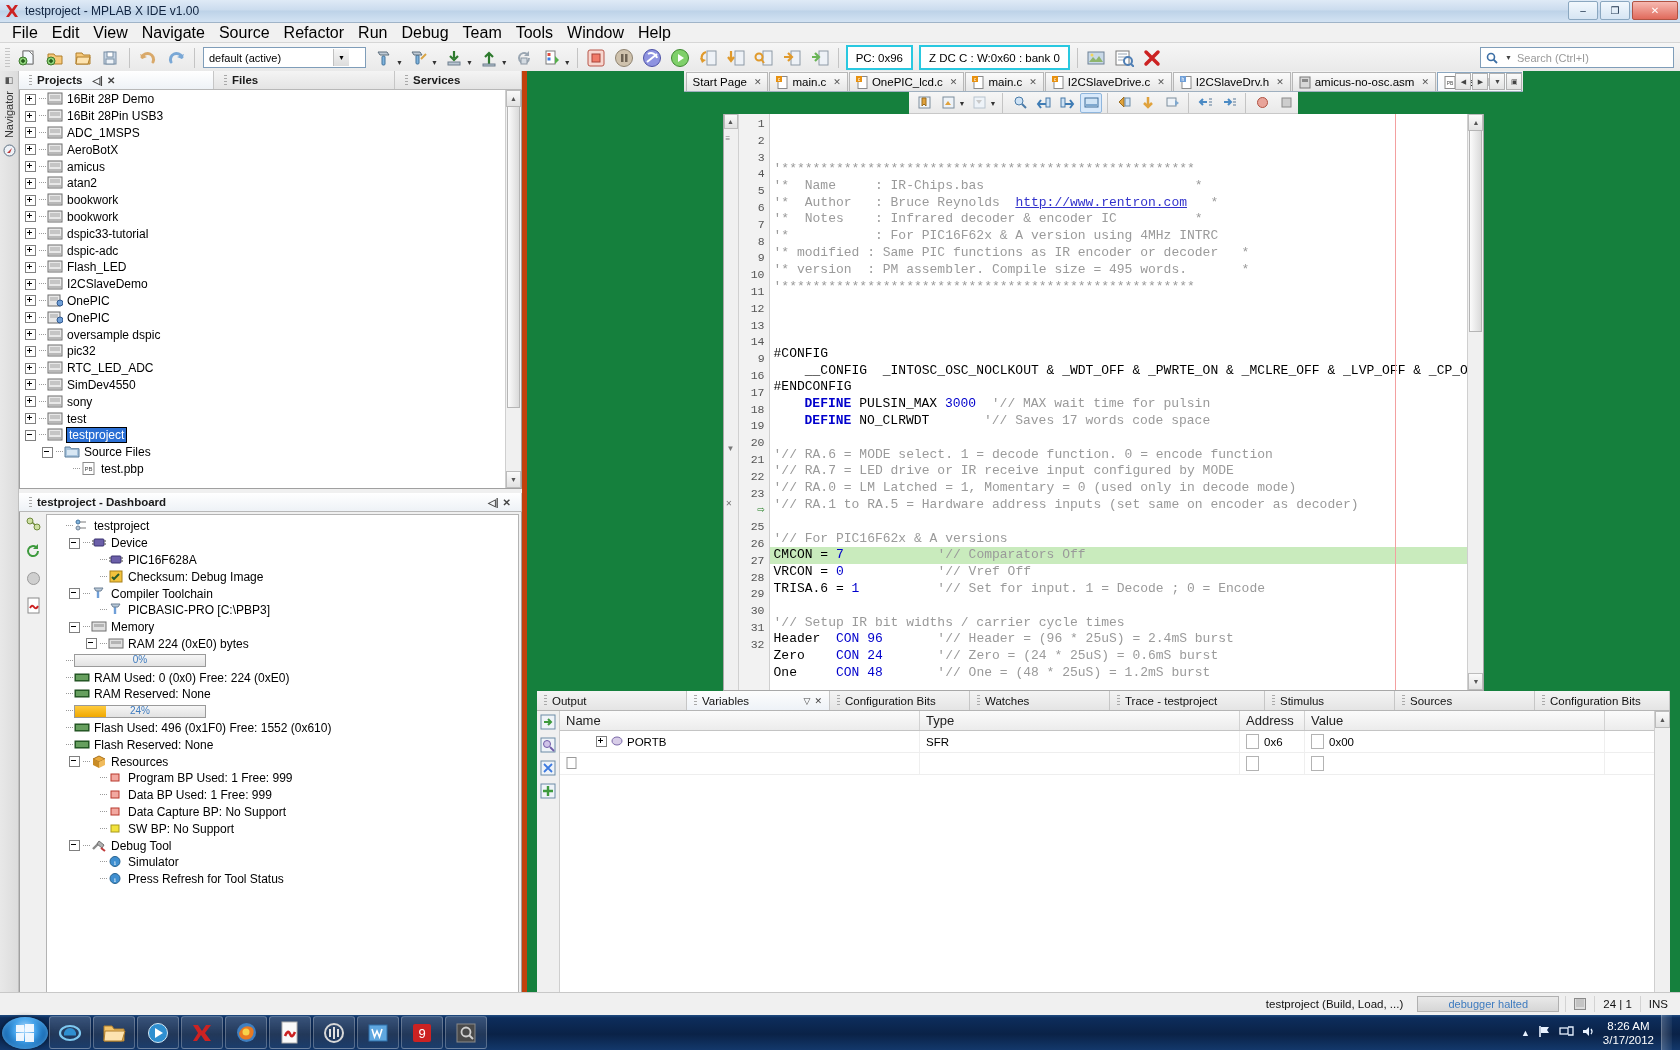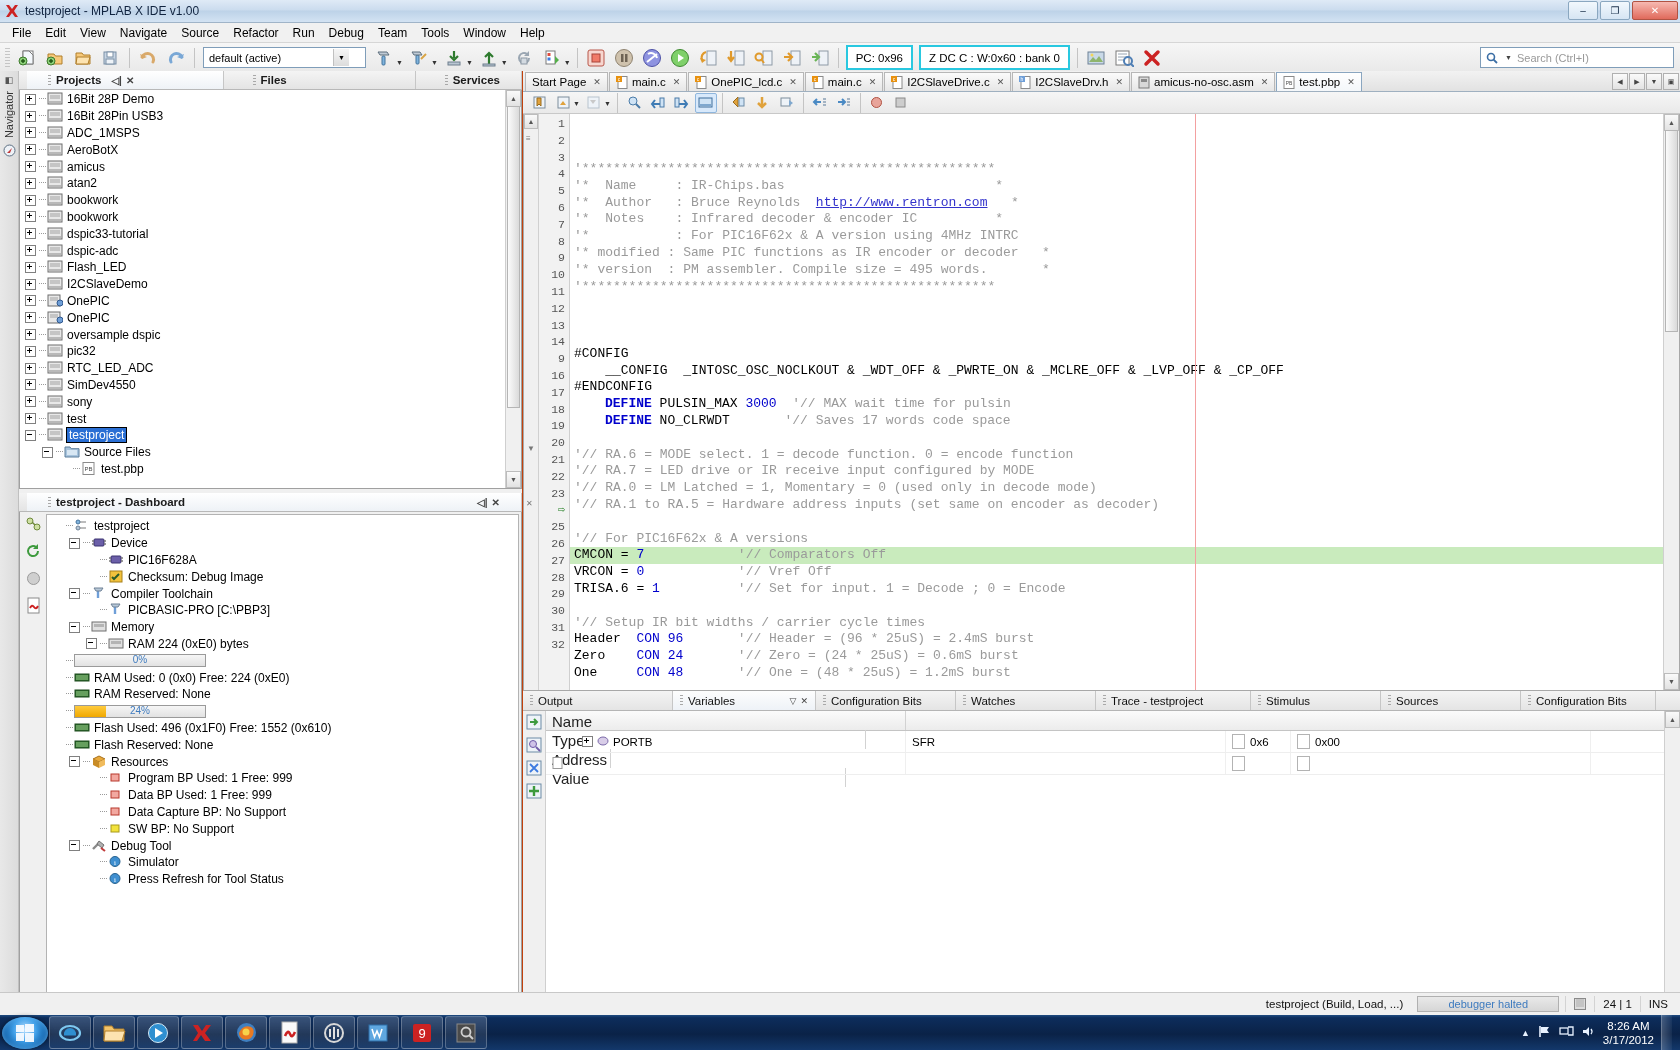--- a/index.html
+++ b/index.html
@@ -29,21 +29,21 @@
     display:flex;align-items:center;justify-content:center;
     font-size:10px;color:#20364f;
   }
   .tb-btn.close{background:linear-gradient(to bottom,#f7b9b1,#e06a5b);border-color:#b05343;color:#fff;width:44px;}
 
   
   .menubar{
     height:19px;background:#f1f1f1;border-bottom:1px solid #d6d6d6;
     display:flex;align-items:center;padding-left:5px;
   }
-  .menu-item{padding:0 7px;font-size:12px;color:#000;cursor:default;}
+  .menu-item{padding:0 7px;font-size:16px;color:#000;cursor:default;}
 
   
   .toolbar{
     height:29px;background:linear-gradient(to bottom,#f6f6f6,#e9e9e9);
     border-bottom:1px solid #c8c8c8;display:flex;align-items:center;padding-left:2px;
     position:relative;
   }
   .tgrip{width:5px;height:20px;margin:0 3px;
     background:repeating-linear-gradient(to bottom,#bbb 0 1px,transparent 1px 3px);
     opacity:.8;}
@@ -78,21 +78,21 @@
     font-size:11px;color:#333;margin-top:6px;letter-spacing:0px;
   }
 
   .leftcol{width:503px;display:flex;flex-direction:column;background:#f0f0f0;}
 
   
   .panel-tabs{height:18px;display:flex;background:linear-gradient(to bottom,#f4f4f4,#e4e4e4);
     border-bottom:1px solid #b8b8b8;}
   .ptab{
     display:flex;align-items:center;font-size:11.5px;font-weight:bold;color:#1a1a1a;
-    padding:0 21px;border-right:1px solid #c6c6c6;position:relative;margin-left:8px;
+    padding:0 10px;border-right:1px solid #c6c6c6;position:relative;
   }
   .ptab .grip{width:3px;height:11px;margin-right:5px;
     background:repeating-linear-gradient(to bottom,#a8a8a8 0 1px,transparent 1px 3px);}
   .ptab.active{background:linear-gradient(to bottom,#ffffff,#eef2f6);}
   .ptab-icons{display:flex;align-items:center;gap:4px;margin-left:10px;color:#444;font-size:10px;}
 
   .projects-body{
     flex:0 0 auto;height:398px;background:#fff;border:1px solid #a0a0a0;border-top:none;
     position:relative;overflow:hidden;
   }
@@ -124,21 +124,21 @@
   .dash-gutter{width:26px;background:#f0f0f0;display:flex;flex-direction:column;align-items:center;padding-top:4px;gap:7px;}
   .dash-tree{flex:1;background:#fff;border:1px solid #b3b3b3;margin:2px 2px 2px 0;overflow:hidden;padding-top:2px;}
   .progress{
     display:inline-block;width:130px;height:11px;background:linear-gradient(to bottom,#f6f6f6,#e2e2e2);
     border:1px solid #9a9a9a;position:relative;vertical-align:middle;
   }
   .progress .fill{position:absolute;left:0;top:0;bottom:0;background:linear-gradient(to bottom,#ffcb3d,#f0a800);}
   .progress .ptxt{position:absolute;left:0;right:0;top:-1px;text-align:center;font-size:10px;color:#3e7bbf;}
 
   
-  .rightcol{flex:1;display:flex;flex-direction:column;background:#4c1d95;border-left:1px solid #c2410c;}
+  .rightcol{flex:1;display:flex;flex-direction:column;background:#15803d;border-left:5px solid #c2410c;align-items:center;}
   .ed-tabs{height:20px;display:flex;align-items:flex-end;background:linear-gradient(to bottom,#f2f2f2,#e2e2e2);
     border-bottom:1px solid #9fb0c0;position:relative;padding-left:2px;overflow:hidden;}
   .etab{
     height:18px;display:flex;align-items:center;padding:0 6px;font-size:11.5px;color:#000;
     background:linear-gradient(to bottom,#fbfbfb,#e6e6e6);border:1px solid #b7b7b7;border-bottom:none;
     margin-right:1px;gap:4px;white-space:nowrap;
   }
   .etab.active{background:linear-gradient(to bottom,#ffffff,#f4f7fa);border-color:#8aa6c0;}
   .etab .x{font-size:9px;color:#555;margin-left:3px;}
   .etab .fi{width:12px;height:13px;flex:0 0 12px;}
@@ -174,21 +174,21 @@
   .dock{flex:1;display:flex;flex-direction:column;background:#f0f0f0;overflow:hidden;}
   .dock-tabs{height:19px;display:flex;background:linear-gradient(to bottom,#f4f4f4,#e4e4e4);
     border-bottom:1px solid #b5b5b5;}
   .dtab{display:flex;align-items:center;font-size:11.5px;color:#111;padding:0 7px;border-right:1px solid #c6c6c6;white-space:nowrap;}
   .dtab.active{background:linear-gradient(to bottom,#fdfdfd,#eef2f7);font-weight:normal;}
   .dtab .grip{width:3px;height:11px;margin-right:5px;
     background:repeating-linear-gradient(to bottom,#a8a8a8 0 1px,transparent 1px 3px);}
   .dock-body{flex:1;display:flex;background:#fff;}
   .dock-gutter{width:22px;background:#f0f0f0;border-right:1px solid #cfcfcf;display:flex;flex-direction:column;align-items:center;padding-top:3px;gap:4px;}
   .wtable{flex:1;display:flex;flex-direction:column;background:#fff;}
-  .whead{height:19px;display:flex;background:linear-gradient(to bottom,#fbfbfb,#ececec);border-bottom:1px solid #c4c4c4;font-size:15px;color:#222;flex-direction:column;}
+  .whead{height:19px;display:flex;background:linear-gradient(to bottom,#fbfbfb,#ececec);border-bottom:1px solid #c4c4c4;font-size:13px;color:#222;}
   .whead div{border-right:1px solid #d2d2d2;padding:2px 0 0 6px;box-sizing:border-box;}
   .wrow{height:21px;display:flex;font-size:11.5px;color:#000;border-bottom:1px solid #eee;align-items:center;}
   .wrow div{box-sizing:border-box;padding-left:6px;height:21px;display:flex;align-items:center;border-right:1px solid #efefef;}
   .cellbtn{width:11px;height:13px;border:1px solid #b3b3b3;background:#fff;margin-right:5px;flex:0 0 11px;}
 
   
   .statusbar{
     position:absolute;left:0;right:0;bottom:35px;height:22px;background:#f0f0f0;border-top:1px solid #c8c8c8;
     display:flex;align-items:center;justify-content:flex-end;font-size:11.5px;color:#111;padding-right:4px;gap:0;
   }

